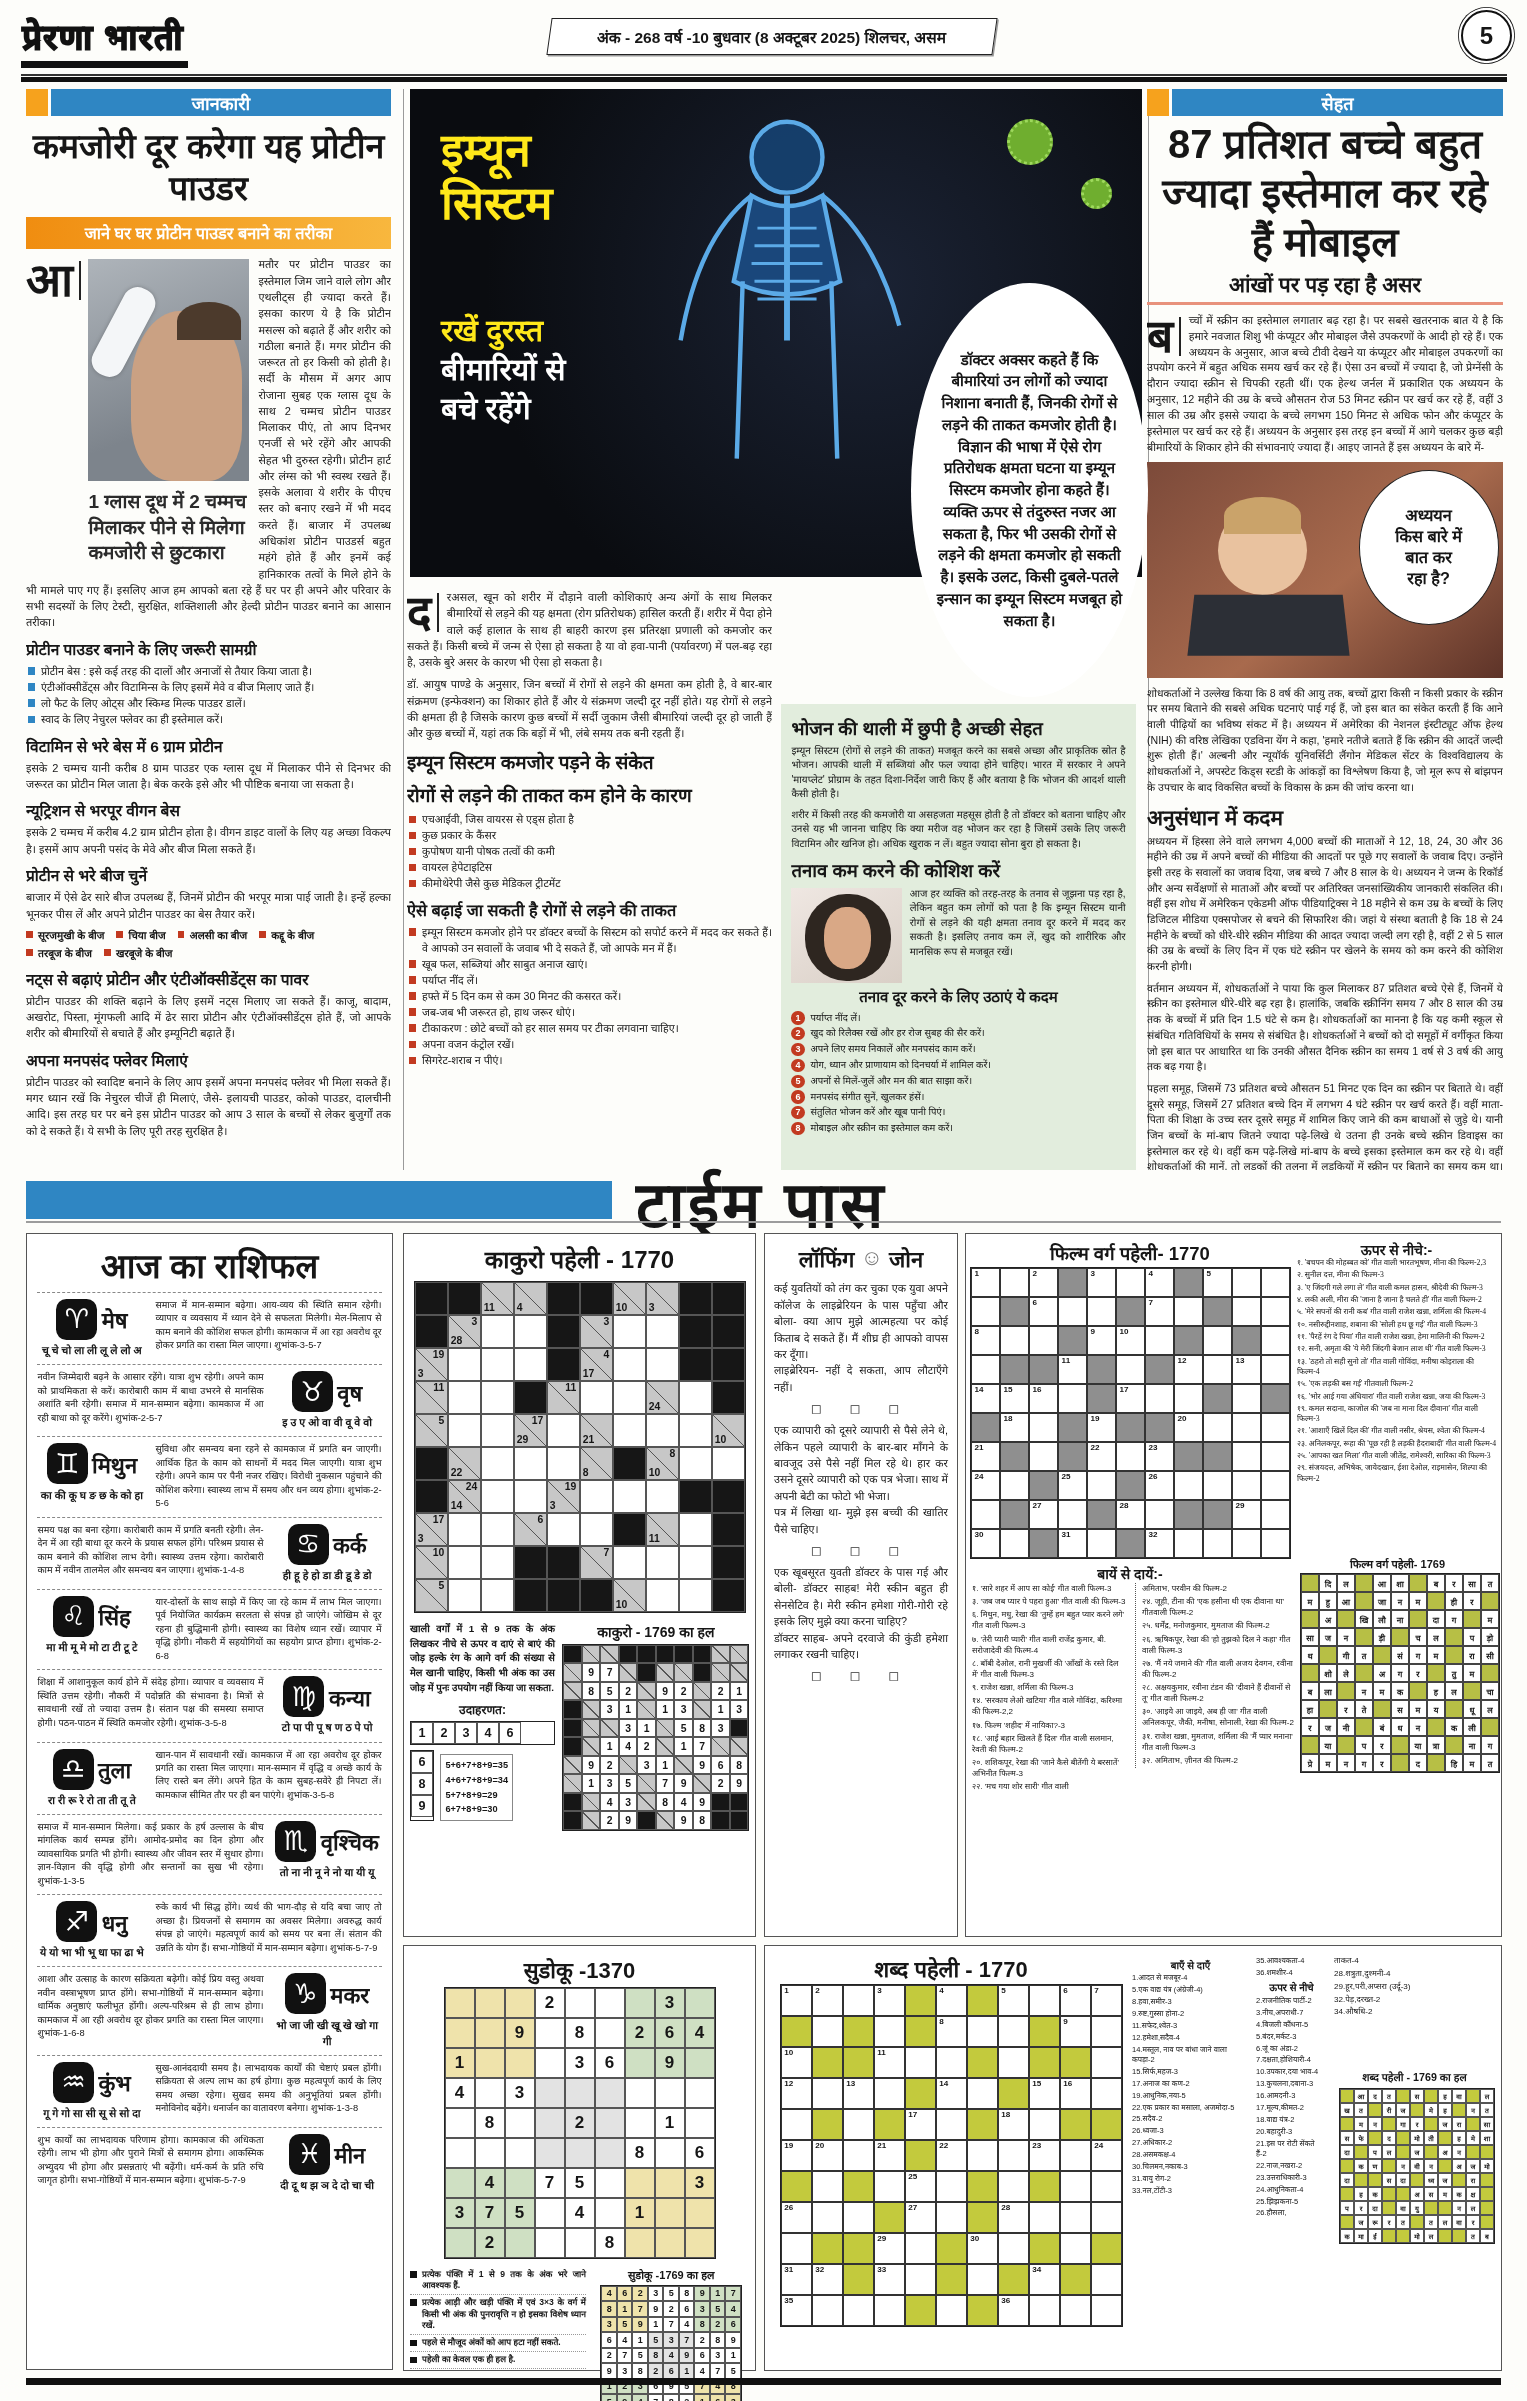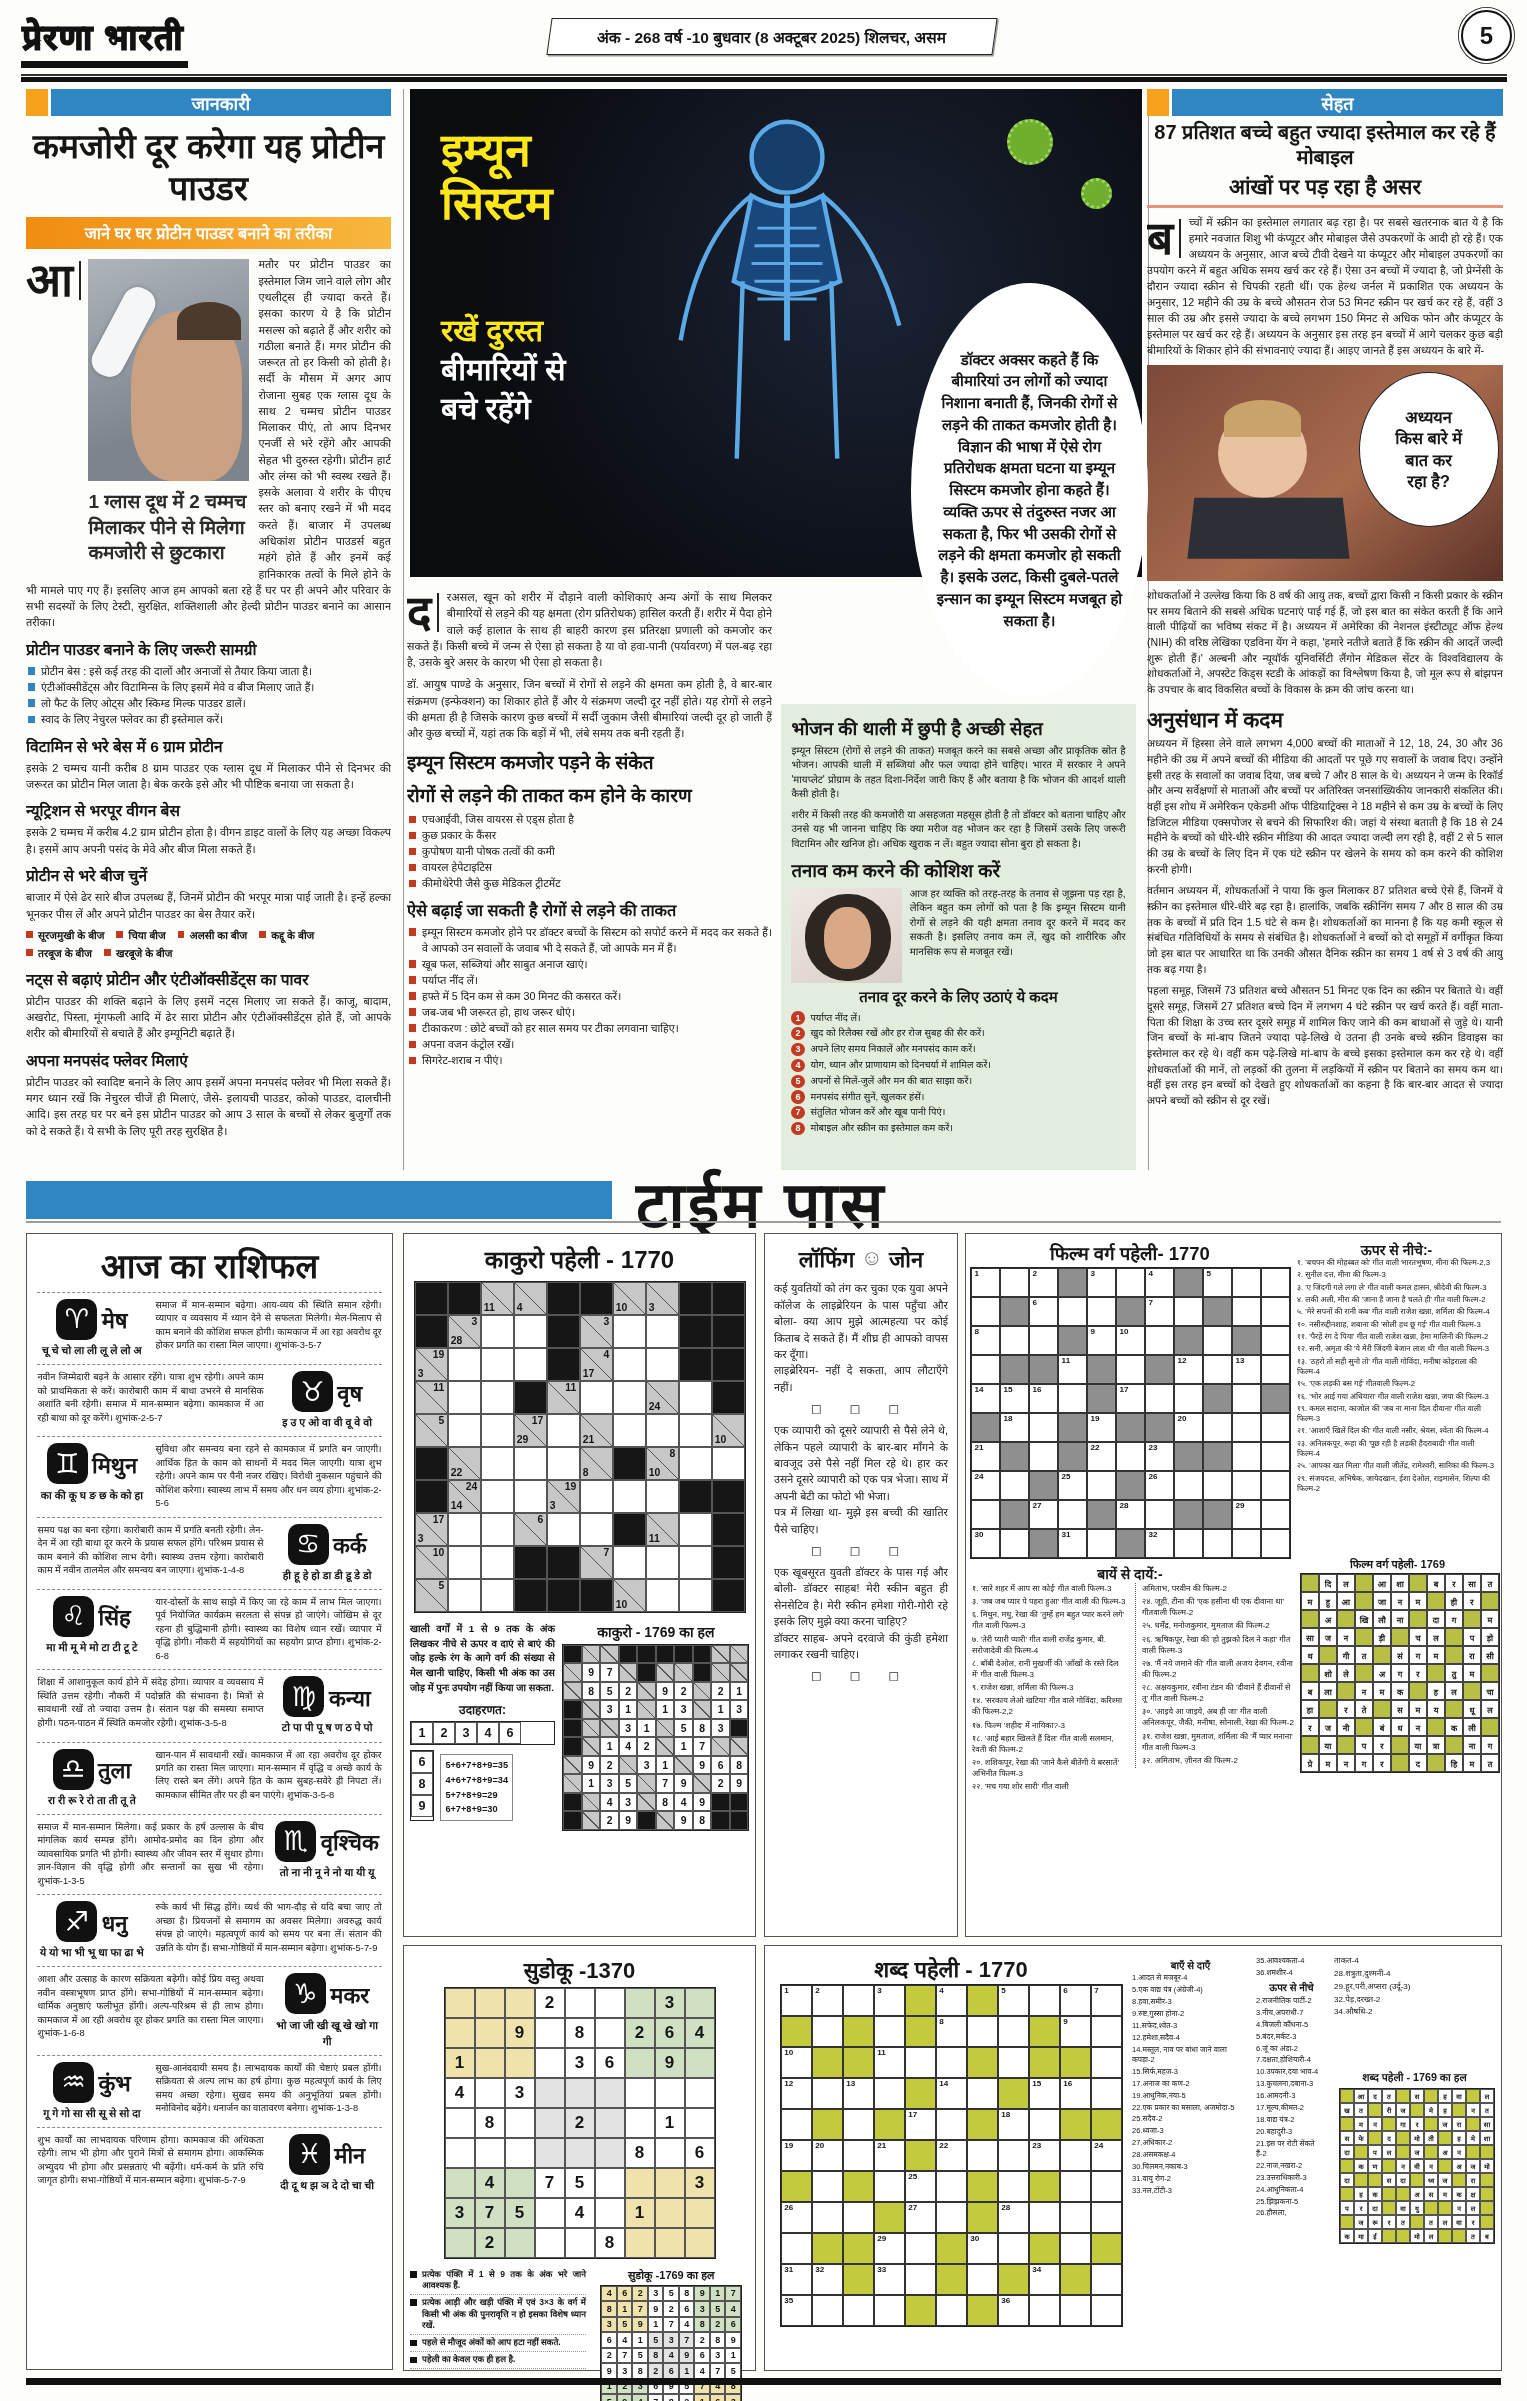--- a/index.html
+++ b/index.html
@@ -61,21 +61,21 @@
   .greenbox p{font-size:10px;line-height:1.45;text-align:justify;margin:0 0 6px;}
   .gphoto{float:left;width:111px;height:95px;margin:1.5px 7.4px 3px 0;background:linear-gradient(150deg,#efe7e2,#d9cfc6);position:relative;overflow:hidden;}
   .gphoto .hair{position:absolute;left:13.3px;top:6px;width:86px;height:87px;background:#2e2620;border-radius:48%;}
   .gphoto .face{position:absolute;left:33px;top:19px;width:47px;height:62px;background:#d9a886;border-radius:46%;}
   .steps{list-style:none;margin:0;padding:0;}
   .steps li{font-size:9.6px;line-height:1.42;margin:2.2px 0;padding-left:19px;position:relative;text-align:justify;}
   .steps li b.n{position:absolute;left:0;top:0.7px;width:13.3px;height:13.3px;background:#c23a20;color:#fff;border-radius:50%;
                 font-size:9px;display:flex;align-items:center;justify-content:center;}
   
   .colR{left:1147px;top:89px;width:356px;height:1081px;overflow:hidden;}
-  .colR h1{font-size:20px;margin:0 0 3px;}
+  .colR h1{font-size:40px;margin:0 0 3px;}
   .subhead{font-size:21px;font-weight:900;text-align:center;margin:1.5px 0 4.4px;}
   .redrule{height:3px;background:#e8927c;margin:1.5px 0 7.4px;}
   .img2{position:relative;height:216px;background:linear-gradient(140deg,#7c4a3a,#a86a4d 55%,#5d3328);margin:4.4px 0 7.4px;overflow:hidden;}
   .img2 .head{position:absolute;left:71px;top:44px;width:89px;height:89px;background:#e9c29f;border-radius:50%;}
   .img2 .hairb{position:absolute;left:77px;top:35px;width:77px;height:37px;background:#caa36a;border-radius:50% 50% 0 0;}
   .img2 .laptop{position:absolute;left:44px;top:130px;width:155px;height:64px;background:#2c2f36;transform:perspective(222px) rotateX(18deg);}
   .bubble2{position:absolute;right:4.4px;top:7.4px;width:140px;height:155px;background:#fff;border:1.5px solid #222;border-radius:50%;
            display:flex;align-items:center;justify-content:center;text-align:center;padding:10.4px;box-sizing:border-box;}
   .bubble2 div{font-size:16.3px;font-weight:900;line-height:1.3;white-space:pre-line;}
   
@@ -129,21 +129,21 @@
   .f-title{left:4.4px;top:6px;width:319px;text-align:center;font-size:18.5px;font-weight:900;}
   .f-grid{left:4.4px;top:33px;}
   .f-grid .gc{border-color:#333;}
   .clue-h{font-weight:900;text-align:center;font-size:14px;}
   .f-ach{left:4.4px;top:330px;width:319px;}
   .clues{font-size:8px;line-height:1.38;}
   .clues div{margin-bottom:2.2px;text-align:left;}
   .f-ac1{left:6px;top:349px;width:154px;}
   .f-ac2{left:169px;top:349px;width:154px;border-left:1.1px dotted #555;padding-left:6px;}
   .f-dh{left:330px;top:6px;width:201px;}
-  .f-down{left:331px;top:24px;width:201px;height:296px;overflow:hidden;}
+  .f-down{left:331px;top:24px;width:201px;height:296px;overflow:hidden;font-family:Liberation Serif, serif;}
   .f-down .clues{font-size:7.7px;line-height:1.32;}
   .f-stitle{left:331px;top:322px;width:201px;text-align:center;font-size:11px;font-weight:900;}
   .f-sol{left:334px;top:339px;}
   .f-sol .gc{font-size:8.1px;border-color:#444;}
   .boxShabd{left:764px;top:1945px;width:738px;height:426px;border-width:1.1px;}
   .s-title{left:15px;top:7.4px;width:342px;text-align:center;font-size:22px;font-weight:900;}
   .s-grid{left:15px;top:38px;}
   .s-grid .gc{border-color:#333;}
   .s-colA{left:367px;top:10.4px;width:117px;}
   .s-colB{left:491px;top:10.4px;width:71px;}

